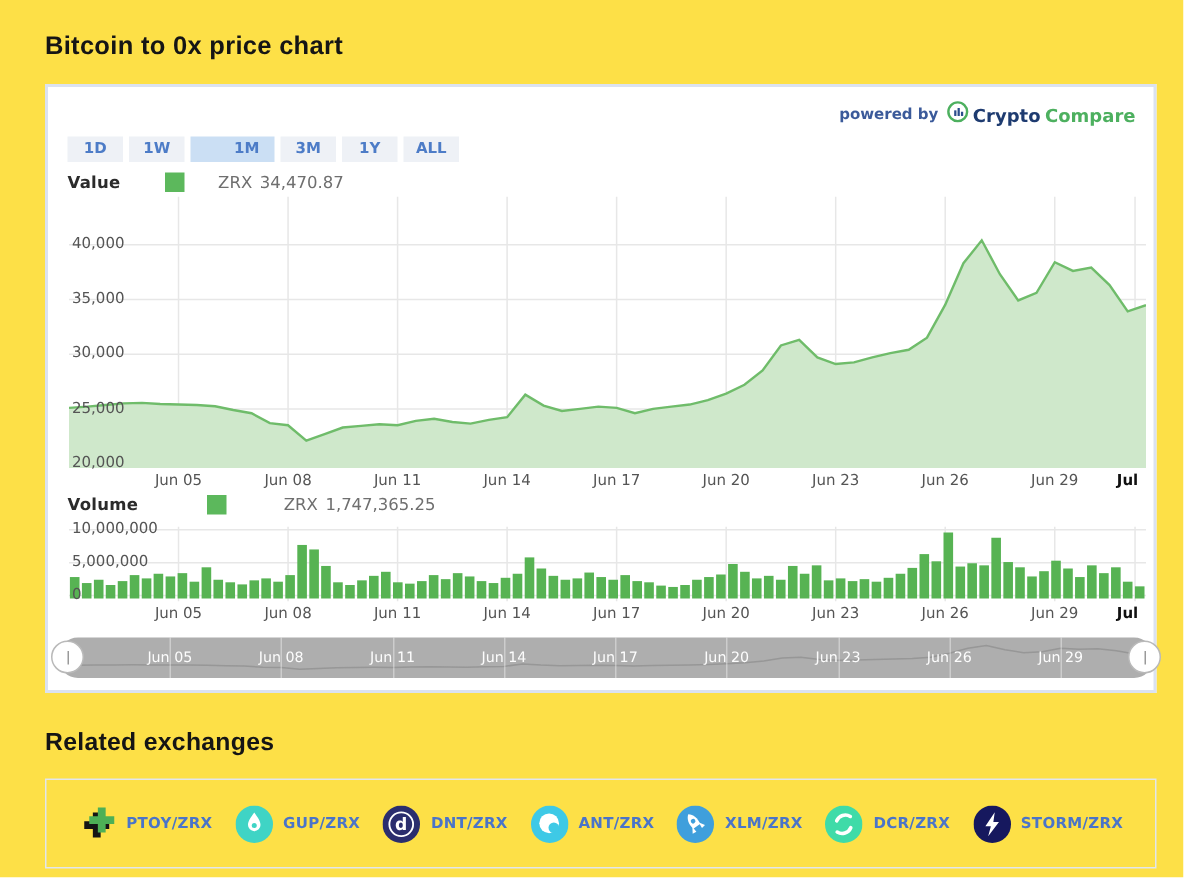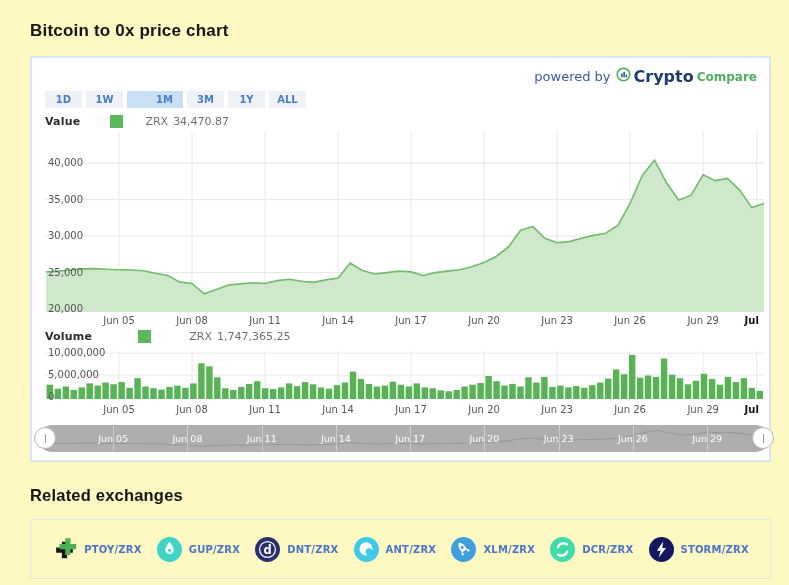--- a/index.html
+++ b/index.html
@@ -1,26 +1,26 @@
 <!DOCTYPE html>
 <html><head>
 <meta charset="utf-8">
 <style>
   html,body{margin:0;padding:0;background:#fff;width:789px;height:585px;overflow:hidden;
     font-family:"Liberation Sans",sans-serif;}
-  .page{position:relative;width:789px;height:585px;background:#fef9c3;}
+  .page{position:relative;width:789px;height:585px;background:#fde047;}
   .page-title{position:absolute;left:30px;top:21px;margin:0;font-size:17px;font-weight:600;color:#151515;letter-spacing:.2px;}
   .section-title{position:absolute;left:30px;top:486px;margin:0;font-size:16.5px;font-weight:600;color:#151515;letter-spacing:.2px;}
 
   .widget{position:absolute;left:30px;top:56px;width:741px;height:406px;background:#fff;
     border:2px solid #dbe2f0;box-sizing:border-box;font-family:"DejaVu Sans",sans-serif;}
 
   .powered{position:absolute;top:9px;right:12px;display:flex;align-items:center;gap:3px;cursor:pointer;}
-  .powered .pb{font-size:13px;font-weight:normal;color:#3b5a9a;margin-right:2px;}
-  .powered .b1{font-size:16px;font-weight:bold;color:#1e3b70;}
+  .powered .pb{font-size:10px;font-weight:bold;color:#3b5a9a;margin-right:2px;}
+  .powered .b1{font-size:12px;font-weight:bold;color:#1e3b70;}
   .powered .b2{font-size:12px;font-weight:bold;color:#4db05f;}
 
   .btnrow{position:absolute;top:33px;left:13px;display:flex;gap:4px;}
   .range-btn{width:37px;height:17px;line-height:17px;text-align:center;font-size:10px;font-weight:bold;
     color:#4d7cc7;background:#eef1f6;cursor:pointer;user-select:none;}
   .range-btn.selected{background:#cbdff4;padding-left:19px;}
 
   .legend{position:absolute;left:13px;display:flex;align-items:center;font-size:11px;color:#2b2b2b;}
   .legend .lab{font-weight:bold;letter-spacing:.2px;}
   .legend .sq{display:inline-block;width:13px;height:13px;margin-left:14px;margin-right:6px;background:#5cb85c;}

